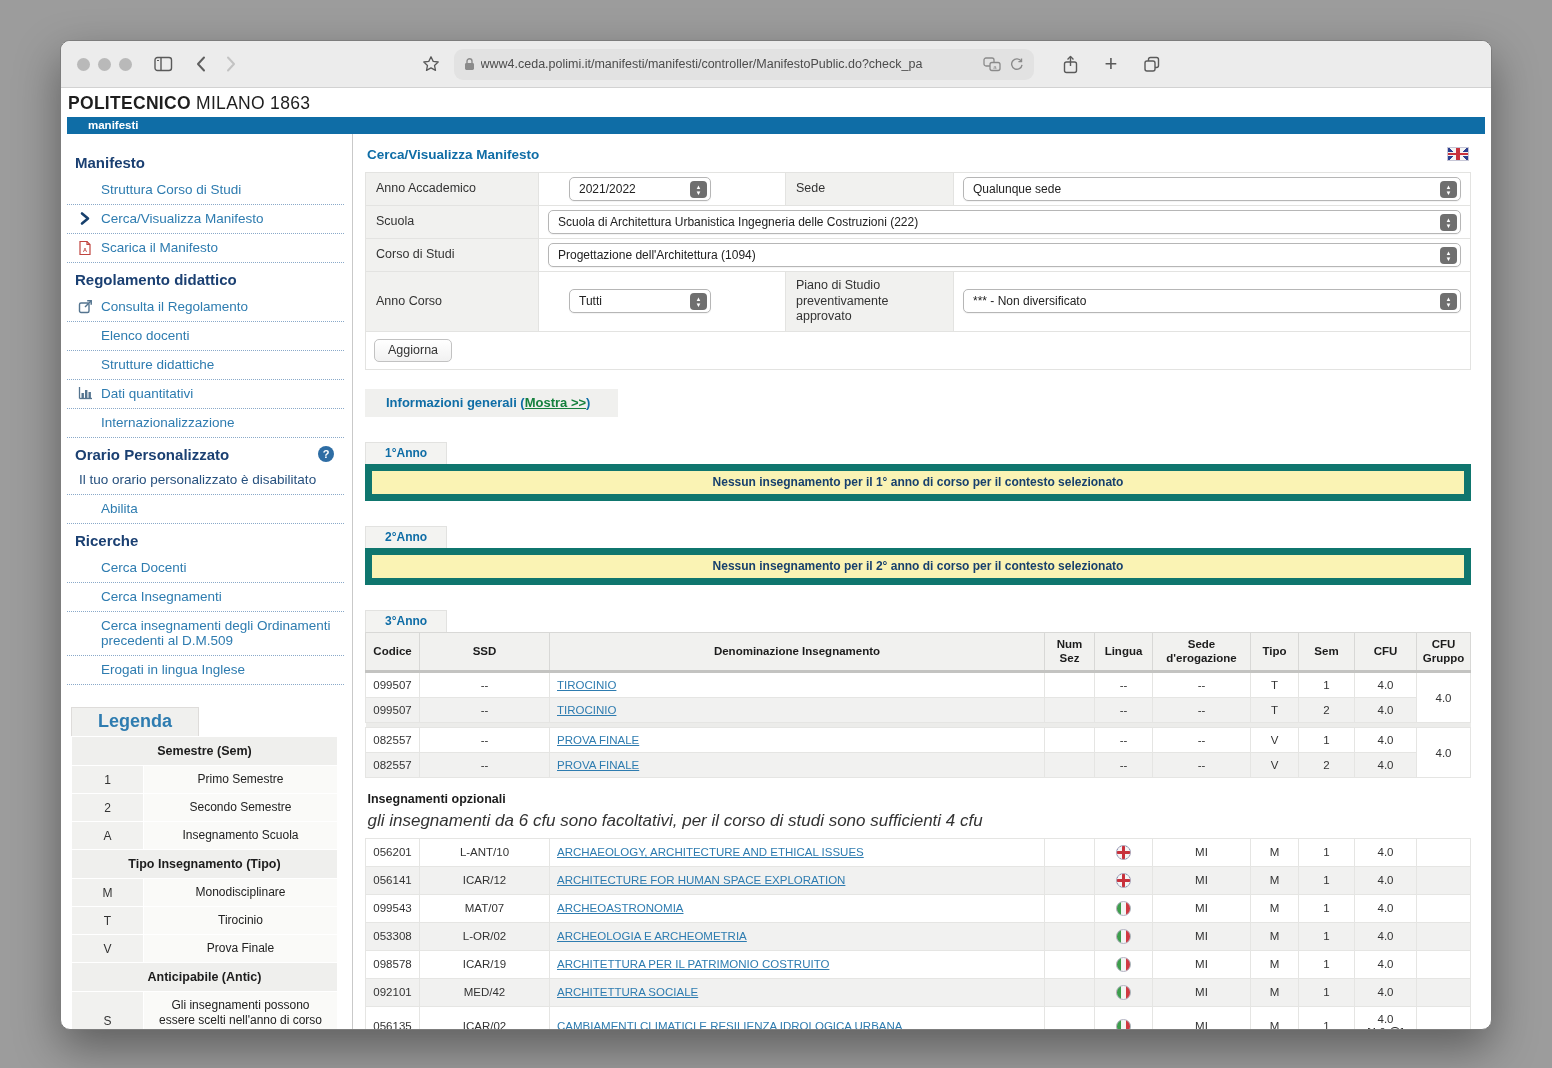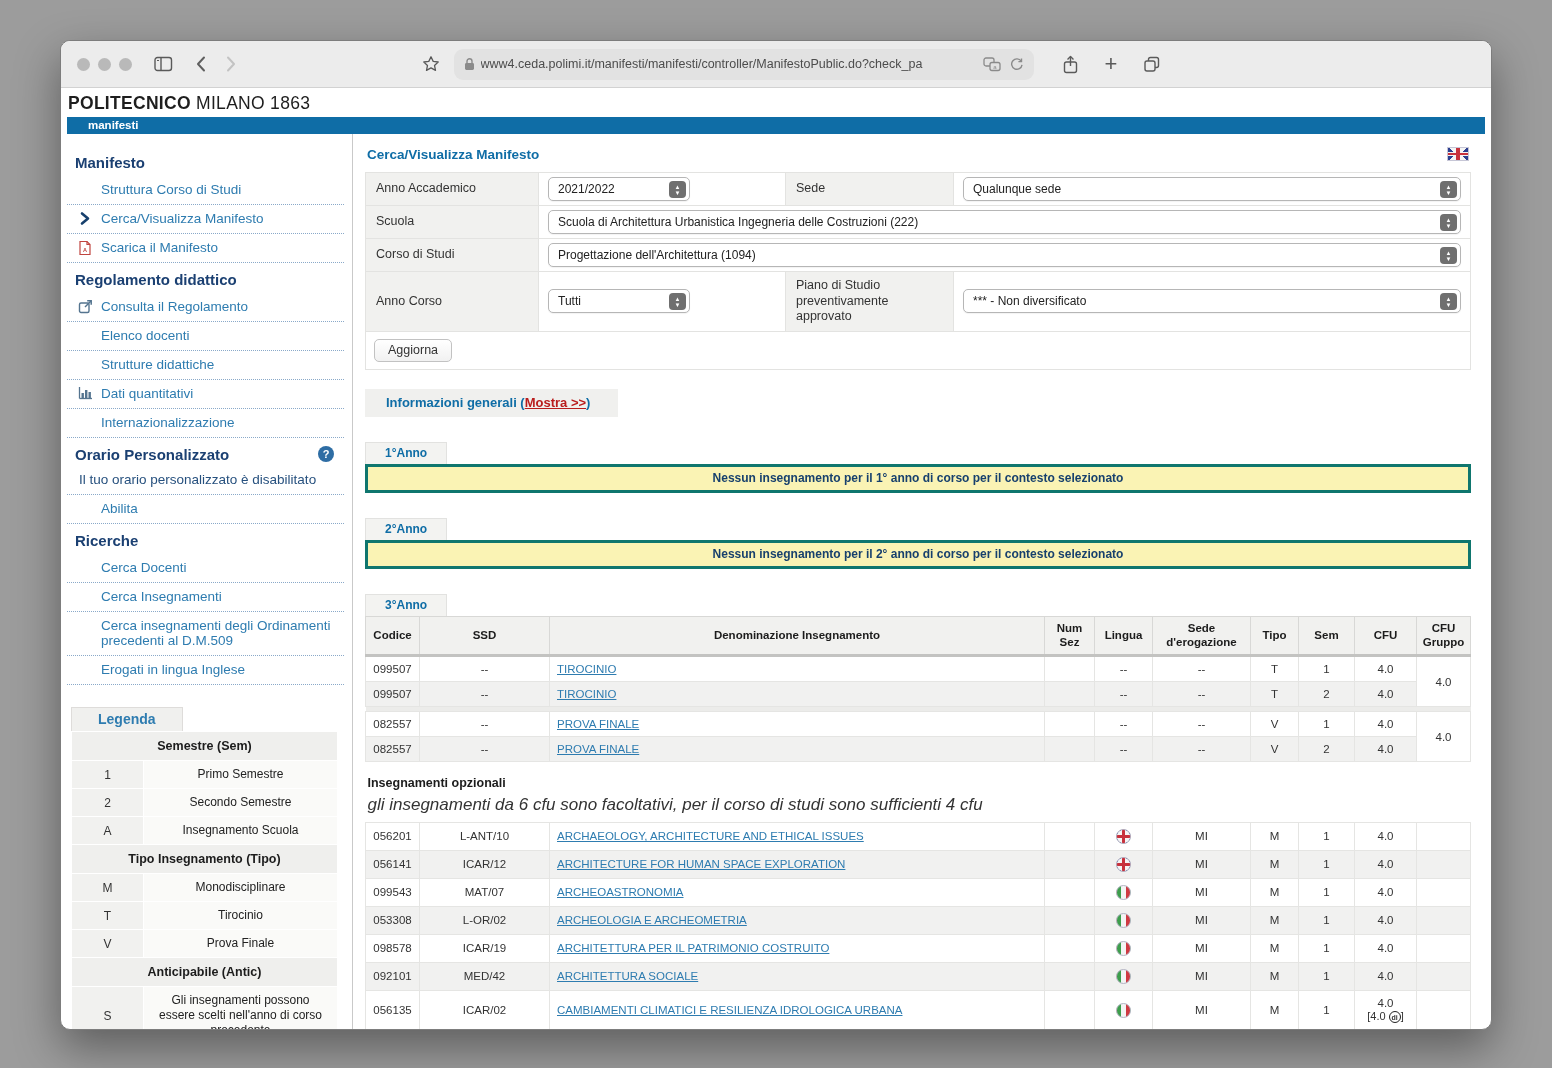--- a/index.html
+++ b/index.html
@@ -26,21 +26,21 @@
   
   .sidebar { width:286px; flex:none; border-right:1px solid #c9c9c9; padding:12px 8px 0 0; }
   .side-head { position:relative; color:#1b4072; font-weight:bold; font-size:15px; padding:8px 4px 5px 8px; }
   .side-item { position:relative; padding:6px 4px 7px 34px; border-bottom:1px dotted #8aa9c9; color:#2e7cb0; font-size:13.5px; cursor:pointer; }
   .side-note { color:#26507e; font-size:13.5px; padding:4px 4px 7px 12px; border-bottom:1px dotted #8aa9c9; }
   .side-item .icn { position:absolute; left:11px; top:6px; width:17px; height:16px; }
   .help-badge { position:absolute; right:10px; top:8px; width:16px; height:16px; border-radius:50%; background:#2e6da4;
                 color:#fff; font-size:11px; font-weight:bold; text-align:center; line-height:16px; }
   
   .legend-wrap { margin:22px 6px 0 4px; }
-  .legend-tab { display:inline-block; background:#f0f0ee; border:1px solid #dedcda; border-bottom:none; padding:3px 26px 4px; color:#2e7cb0; font-weight:bold; font-size:14px; }
+  .legend-tab { display:inline-block; background:#f0f0ee; border:1px solid #dedcda; border-bottom:none; padding:3px 26px 4px; color:#2e7cb0; font-weight:bold; font-size:18px; }
   .legend-table { width:100%; border-collapse:collapse; border:1px solid #e0dedc; background:#f3f3f1; }
   .lg-head { font-weight:bold; text-align:center; font-size:12.5px; color:#1c1c1c; padding:7px 4px; border:1px solid #fff; background:#efefed;margin-left:29px; }
   .lg-key  { width:72px; text-align:center; border:1px solid #fff; background:#f1f1ef; font-size:12px; padding:6px 4px; color:#333; }
   .lg-val  { text-align:center; border:1px solid #fff; background:#fafaf8; font-size:12px; padding:6px 10px; color:#222; line-height:1.25; }
   
   .main { flex:1; padding:9px 14px 0 12px; }
   .title-row { display:flex; justify-content:space-between; align-items:flex-start; padding:4px 2px 10px 2px; }
   .main-title { color:#0f6da6; font-weight:bold; font-size:13.5px; }
   .flag-uk-rect { width:22px; height:14px; display:inline-block; border:1px solid #c6c6d6;
     background:
@@ -55,31 +55,31 @@
   .form-table { width:100%; border-collapse:collapse; table-layout:fixed; }
   .form-table td { border:1px solid #e3e3e1; font-size:12.5px; vertical-align:middle; }
   .f-label { background:#f1f1ef; color:#333; padding:6px 10px; line-height:1.25; }
   .f-value { background:#fff; padding:4px 9px; }
   .mac-select { position:relative; background:#fff; border:1px solid #b6b6b6; border-radius:5px; height:24px;
                 line-height:22px; padding:0 28px 0 9px; font-size:12px; color:#222; cursor:pointer;
                 box-shadow:0 1px 1px rgba(0,0,0,.05); white-space:nowrap; overflow:hidden; }
   .stepper { position:absolute; right:3px; top:3px; width:17px; height:17px; background:#6f6f6f; border-radius:4px;
              color:#fff; display:flex; flex-direction:column; align-items:center; justify-content:center; }
   .stepper span { font-size:6px; line-height:6px; }
-  .w-small { width:142px; }
+  .w-small { width:142px;margin-left:21px; }
   .btn { display:inline-block; background:linear-gradient(#ffffff,#f1f1f1); border:1px solid #c2c2c2; border-radius:5px;
          padding:3px 13px 4px; font-size:12.5px; color:#333; cursor:pointer; }
   
   .info-strip { display:inline-block; margin-top:19px; background:#f0f0ee; padding:6px 28px 7px 21px;
                 font-weight:bold; font-size:13px; color:#0f6da6; }
-  .info-strip a { color:#b91c1c; }
+  .info-strip a { color:#15803d; }
   .year-block { margin-top:25px; }
   .year-tab { display:inline-block; background:#f3f3f1; border:1px solid #e2e2e0; border-bottom:none;
               padding:3px 19px 4px; color:#0f6da6; font-weight:bold; font-size:12px; }
-  .year-banner { background:#faf3b4; border:3px solid #0f766e; text-align:center; font-weight:bold;
+  .year-banner { background:#faf3b4; border:7px solid #0f766e; text-align:center; font-weight:bold;
                  color:#17406d; font-size:12px; padding:4px 0 5px; }
   
   .course-table { width:100%; border-collapse:collapse; table-layout:fixed; margin-top:0; }
   .course-table th { background:#f1f1ef; border:1px solid #d8d8d6; border-bottom:3px solid #c3c3c1;
                      font-size:11.5px; color:#1c1c1c; padding:5px 3px; line-height:1.2; }
   .course-table td { border:1px solid #e5e5e3; font-size:11.5px; color:#333; padding:6px 4px; text-align:center; vertical-align:middle; }
   .course-table tr.stripe td { background:#f1f1f0; }
   .c-name { text-align:left !important; padding-left:7px !important; }
   .course-link { color:#2e7cb0; text-decoration:underline; }
   .group-sep td { border:none !important; background:#ececea !important; padding:0 !important; height:5px; }

